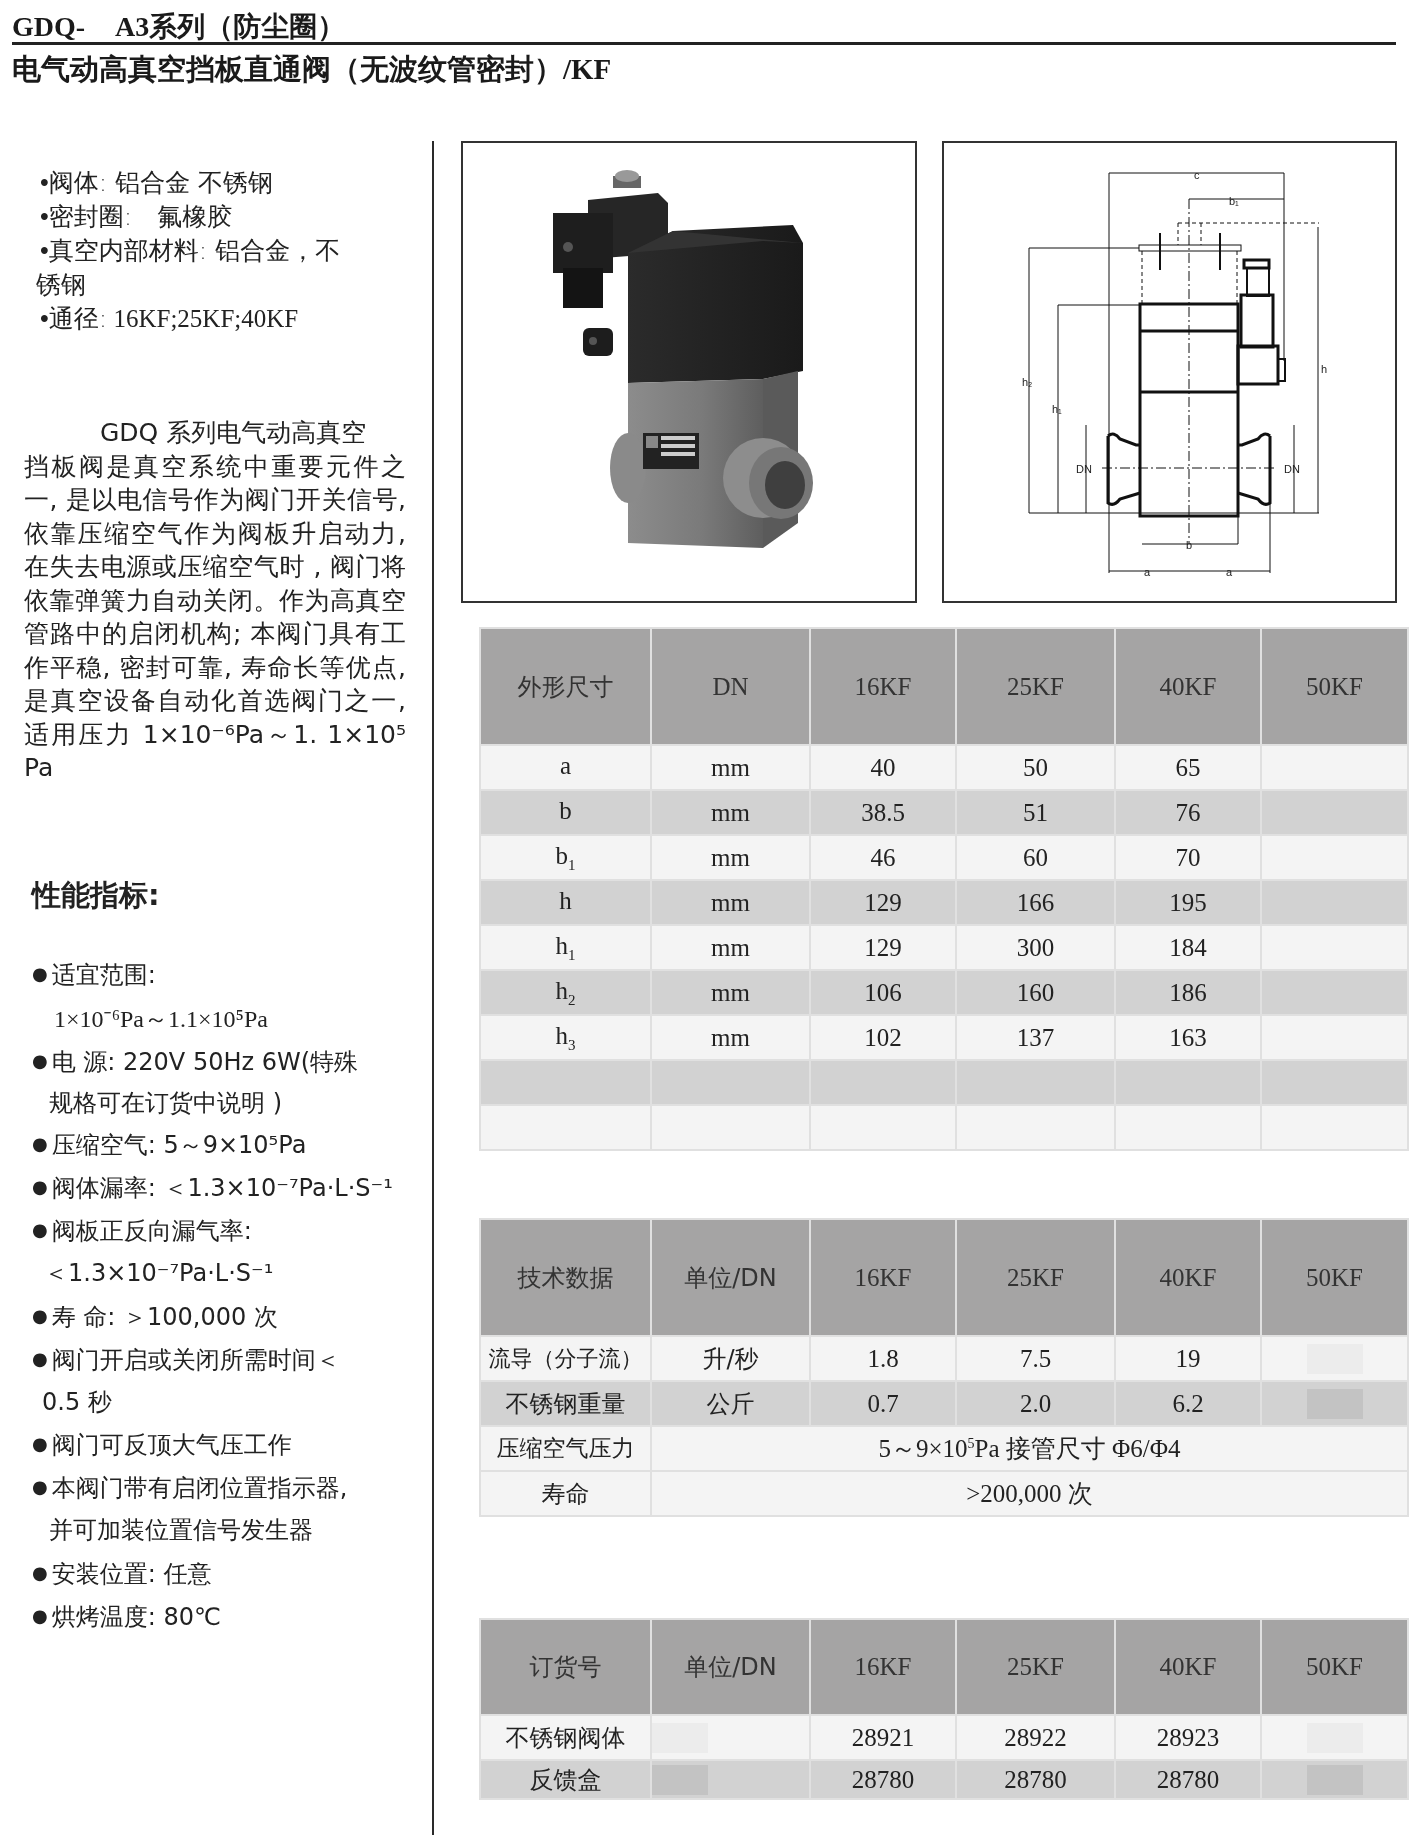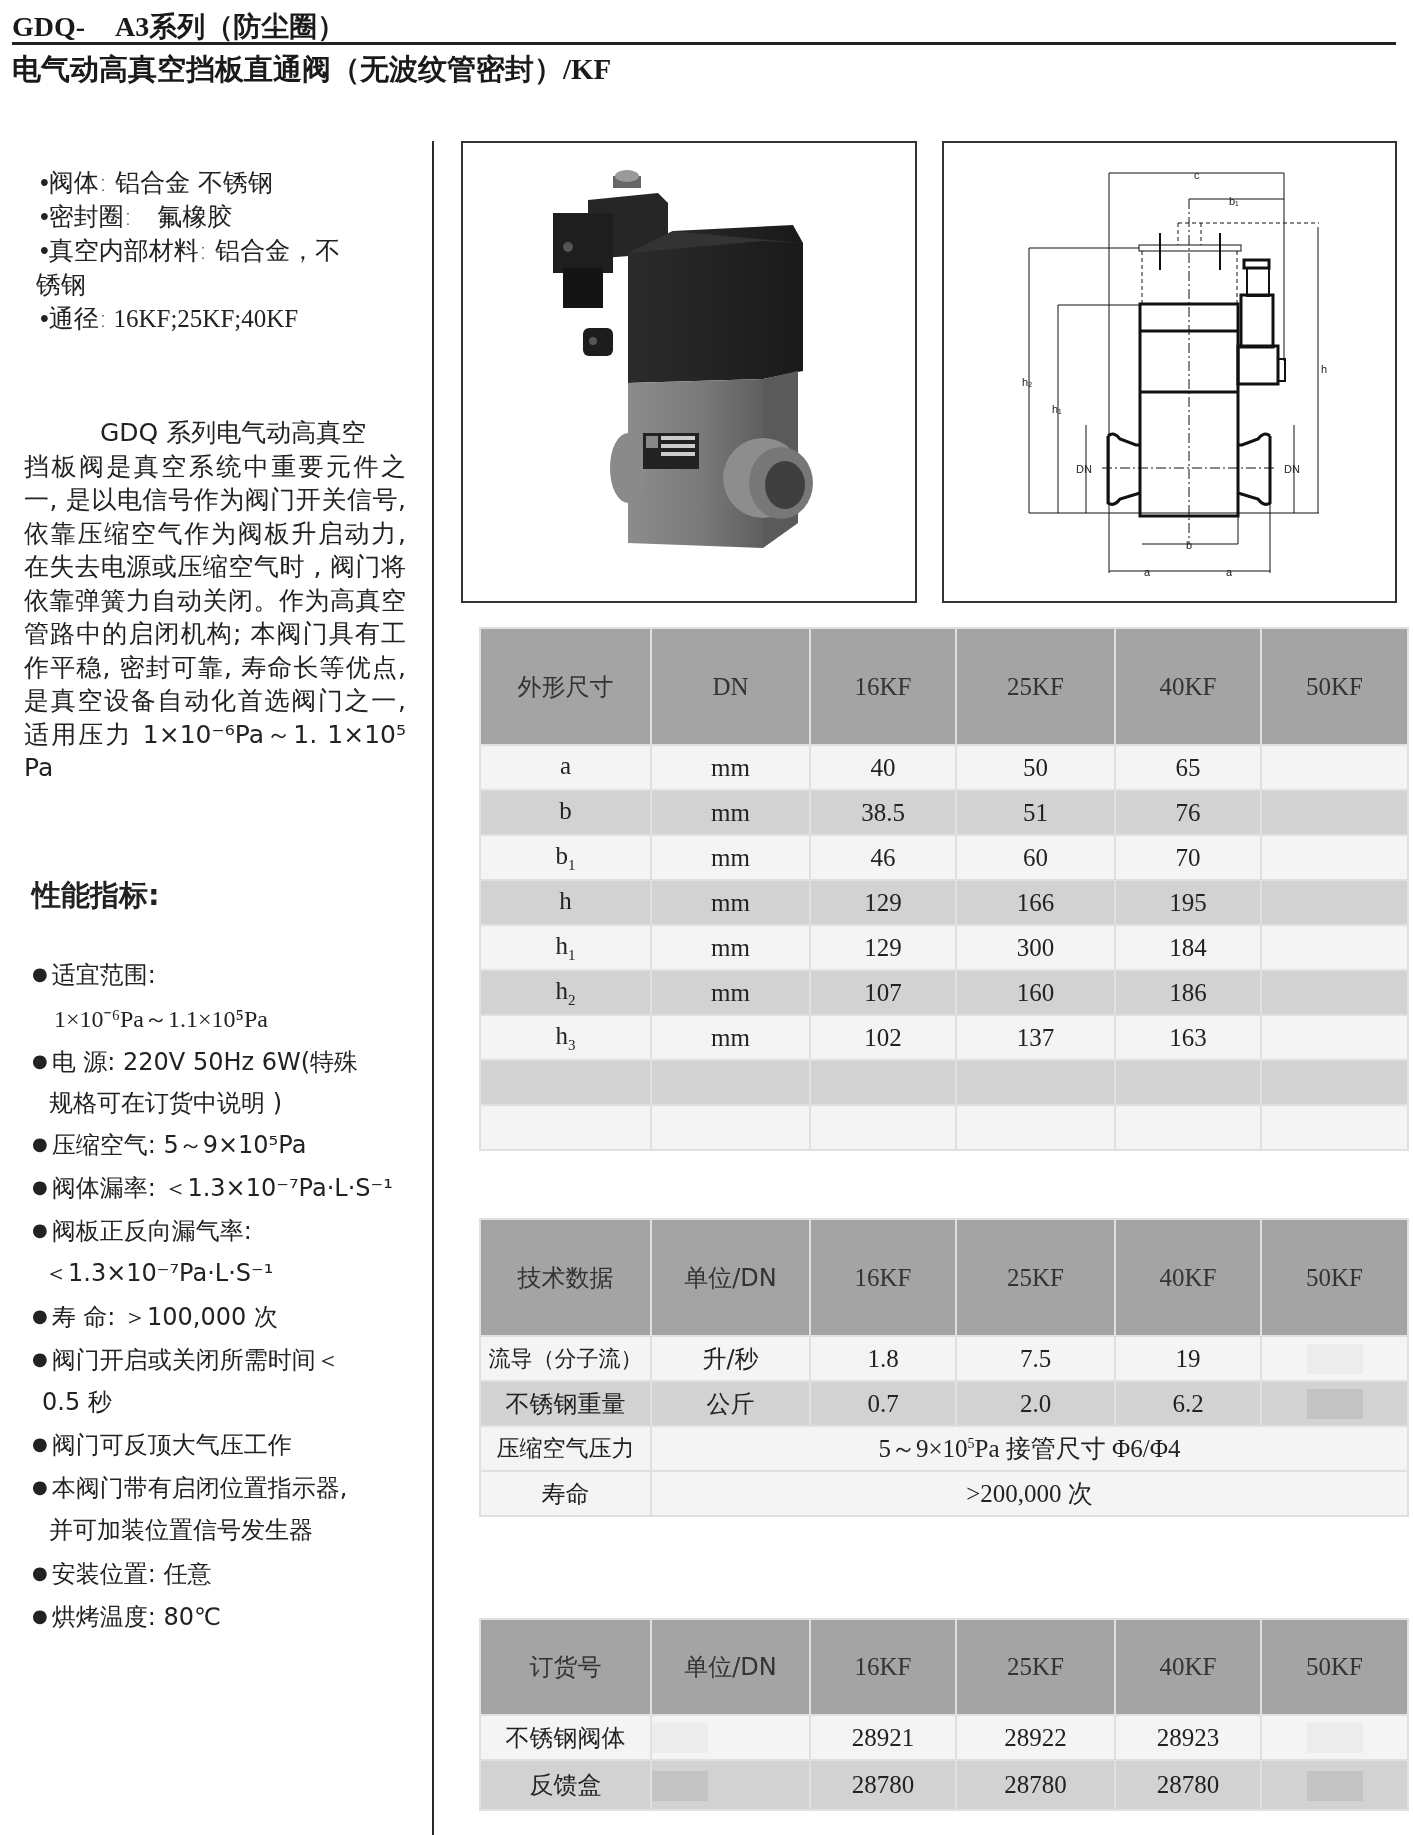--- a/index.html
+++ b/index.html
@@ -251,21 +251,21 @@
     <td><span>h</span><sub>1</sub></td>
     <td>mm</td>
         <td>129</td>
         <td>300</td>
         <td>184</td>
         <td></td>
   </tr>
   <tr class="d" style="height:45px">
     <td><span>h</span><sub>2</sub></td>
     <td>mm</td>
-        <td>107</td>
+        <td>106</td>
         <td>160</td>
         <td>186</td>
         <td></td>
   </tr>
   <tr class="l" style="height:45px">
     <td><span>h</span><sub>3</sub></td>
     <td>mm</td>
         <td>102</td>
         <td>137</td>
         <td>163</td>
@@ -354,21 +354,21 @@
     <th>50KF</th>
   </tr>
   <tr class="l" style="height:45px">
     <td class="cjk">不锈钢阀体</td>
     <td style="text-align:left"><span class="ph"></span></td>
     <td>28921</td>
         <td>28922</td>
         <td>28923</td>
     <td><span class="ph"></span></td>
   </tr>
-  <tr class="d" style="height:50px">
+  <tr class="d" style="height:39px">
     <td class="cjk">反馈盒</td>
     <td style="text-align:left"><span class="ph"></span></td>
     <td>28780</td>
         <td>28780</td>
         <td>28780</td>
     <td><span class="ph"></span></td>
   </tr>
 </tbody>
   </table>
 

